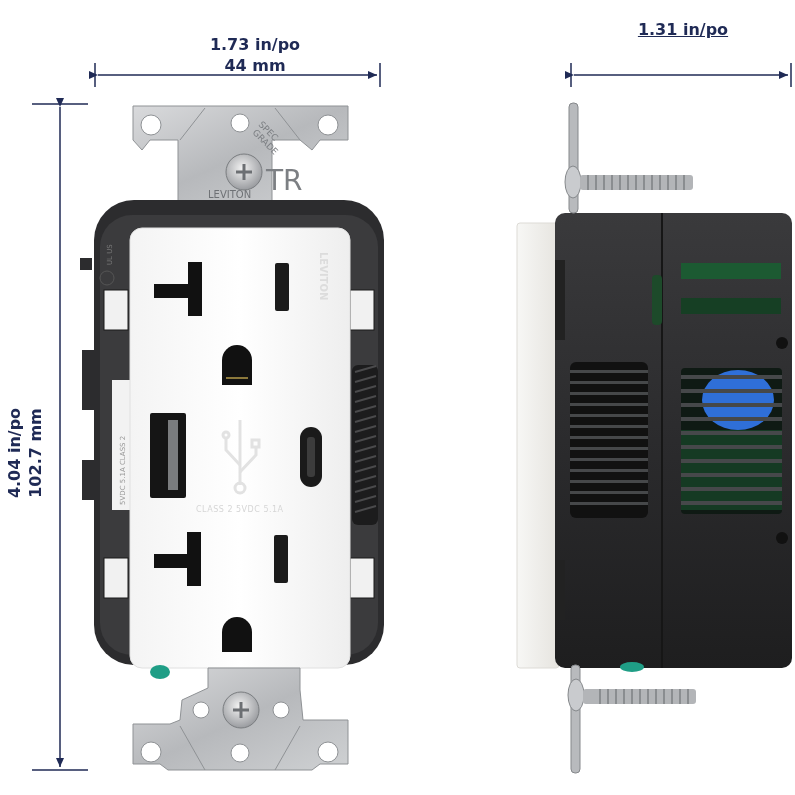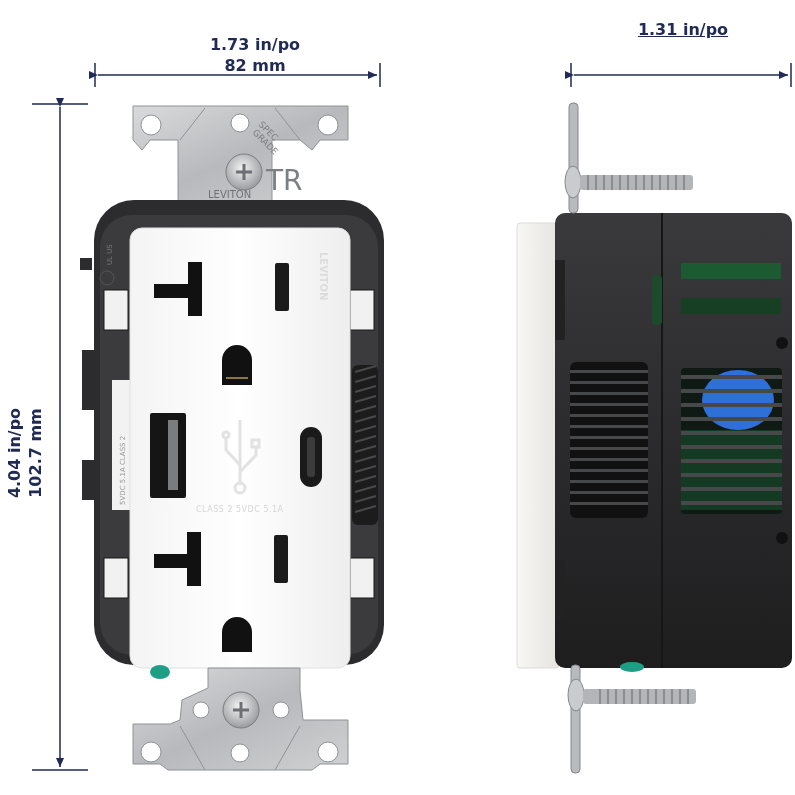--- a/index.html
+++ b/index.html
@@ -6,21 +6,21 @@
   body{width:795px;height:795px;position:relative;overflow:hidden;font-family:"DejaVu Sans","Liberation Sans",sans-serif;}
   .dim-label{position:absolute;color:#1f2a55;font-weight:bold;font-size:16px;line-height:21px;text-align:center;}
   .abs{position:absolute;}
   svg{display:block;}
 </style>
 </head>
 <body>
 
 <div class="dim-label" style="left:170px;top:10px;width:170px;margin-top:24px;">
   <div>1.73 in/po</div>
-  <div>82 mm</div>
+  <div>44 mm</div>
 </div>
 <div class="dim-label" style="left:598px;top:19px;width:170px;text-decoration:underline;">
   <div>1.31 in/po</div>
 </div>
 <div class="dim-label" style="left:-60px;top:432px;width:170px;transform:rotate(-90deg);transform-origin:center;">
   <div>4.04 in/po</div>
   <div>102.7 mm</div>
 </div>
 
 <svg class="abs" style="left:0;top:0;" width="795" height="795">

